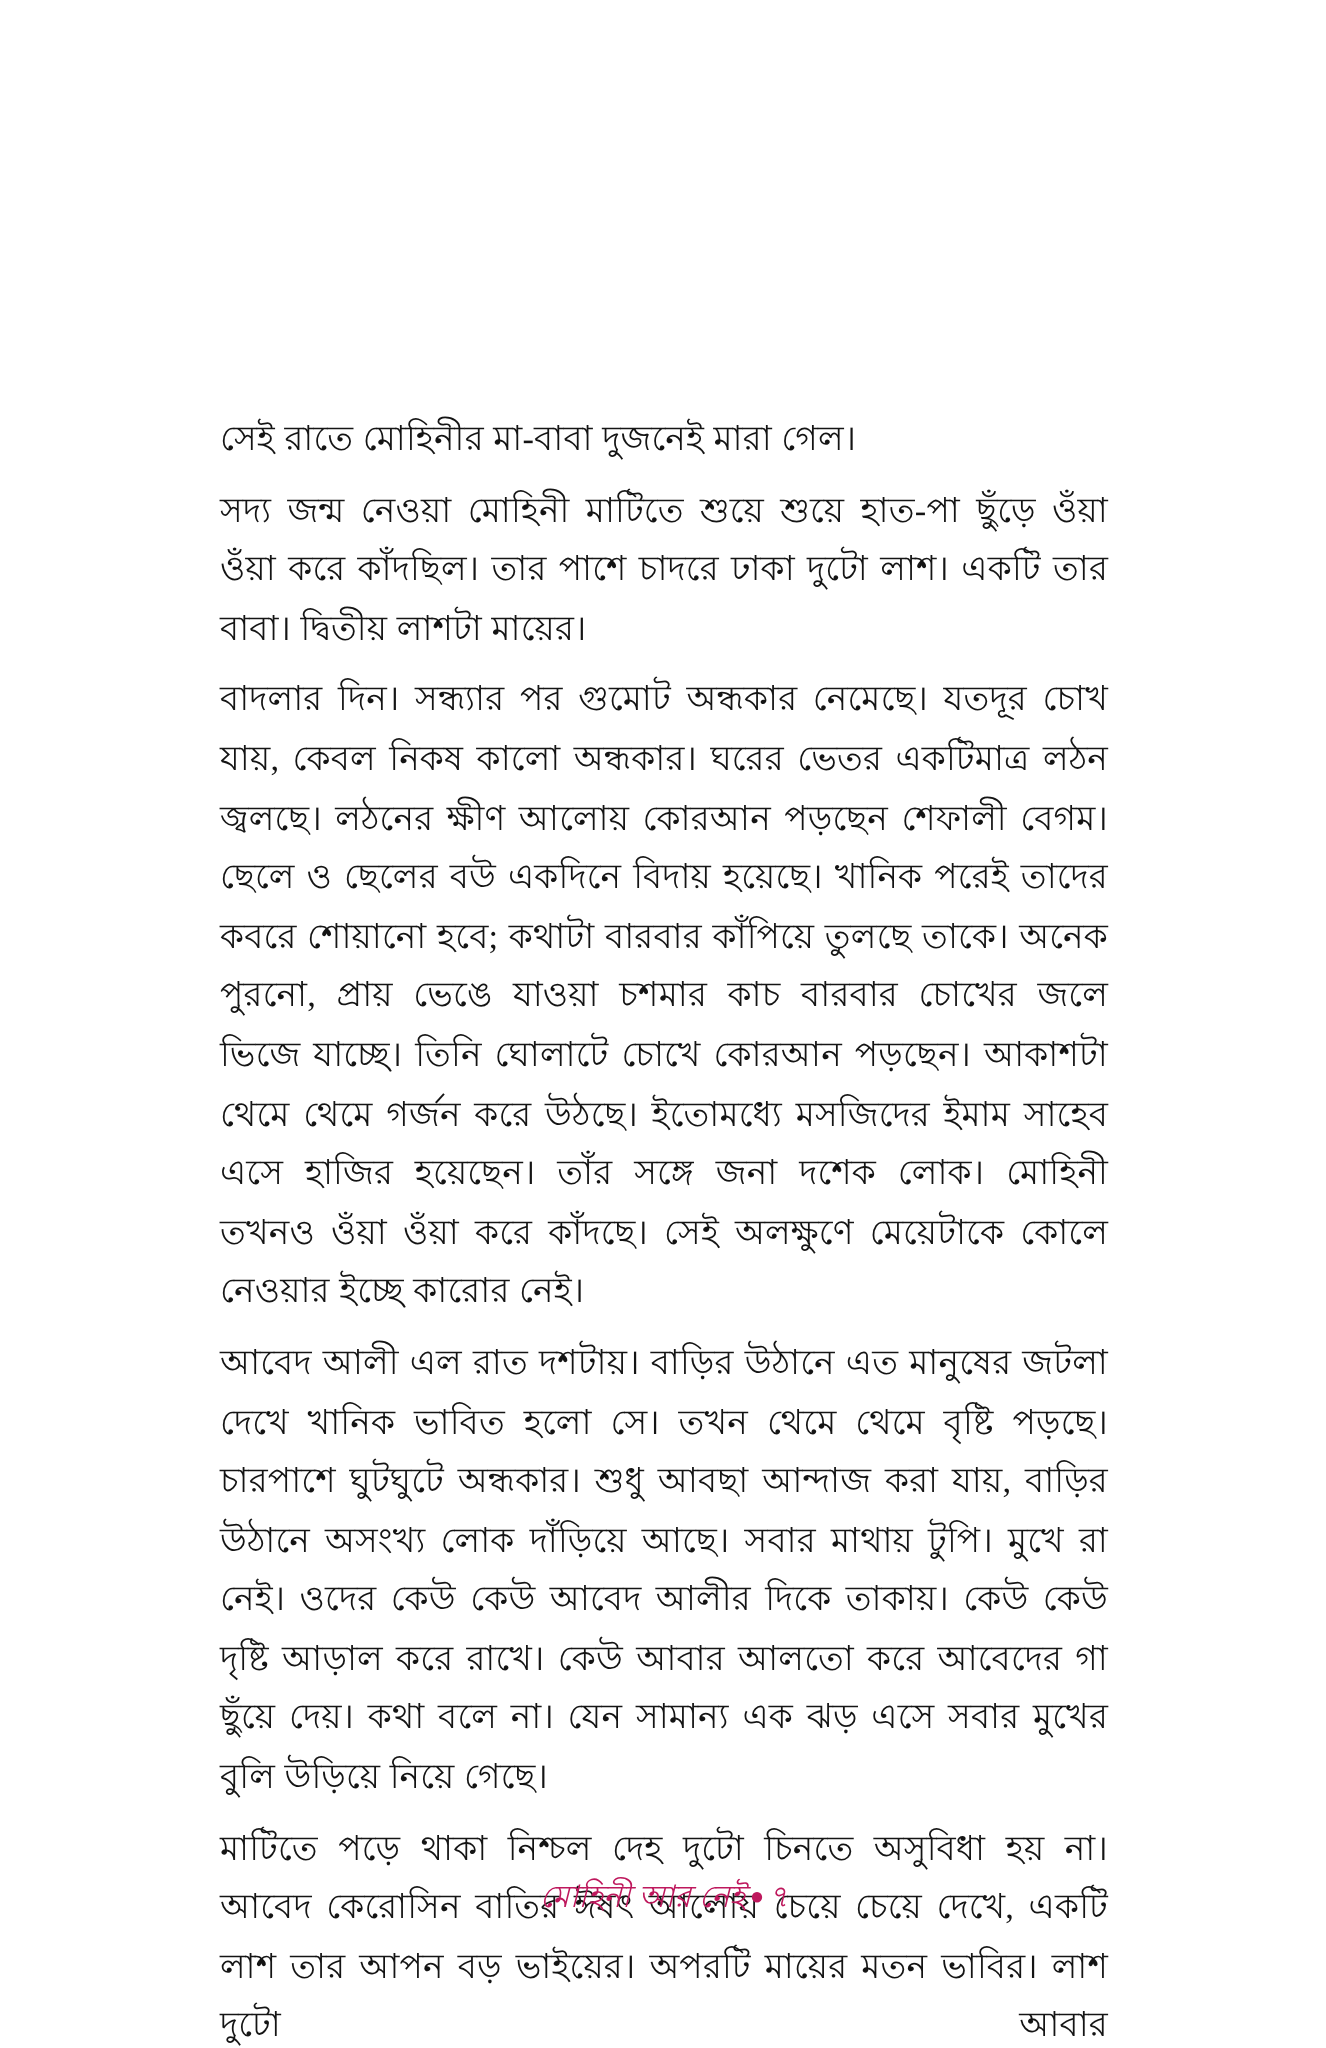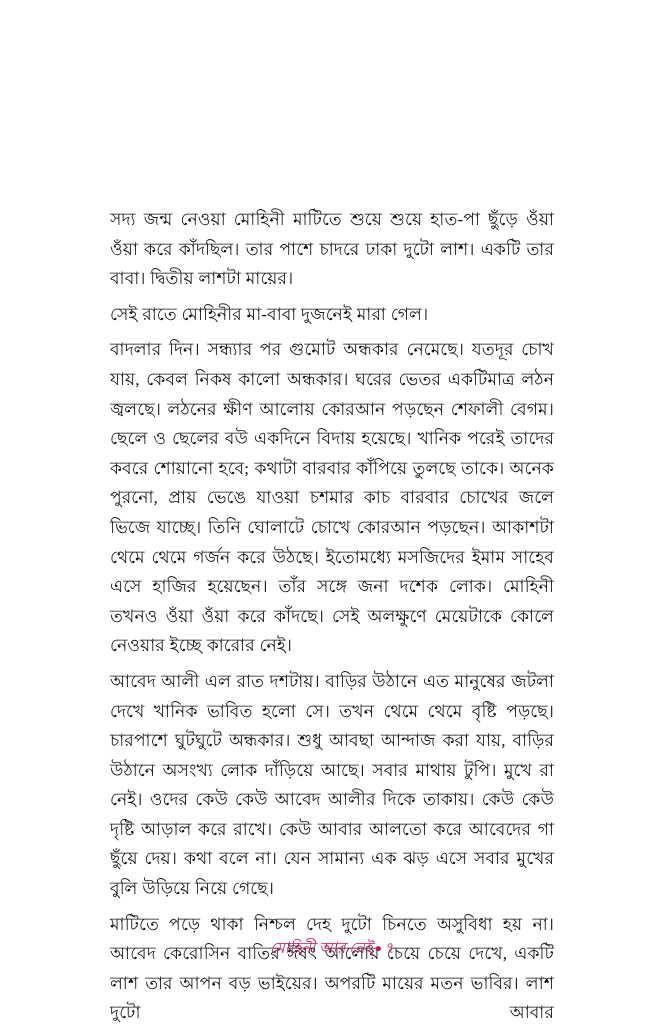--- a/index.html
+++ b/index.html
@@ -61,22 +61,22 @@
     vertical-align: 0.12em;
     padding: 0 2px;
   }
 </style>
 </head>
 <body>
 
 <div class="page">
 
   <div class="text-block">
+    <p class="para">সেই রাতে মোহিনীর মা-বাবা দুজনেই মারা গেল।</p>
     <p class="para">সদ্য জন্ম নেওয়া মোহিনী মাটিতে শুয়ে শুয়ে হাত-পা ছুঁড়ে ওঁয়া ওঁয়া করে কাঁদছিল। তার পাশে চাদরে ঢাকা দুটো লাশ। একটি তার বাবা। দ্বিতীয় লাশটা মায়ের।</p>
-    <p class="para">সেই রাতে মোহিনীর মা-বাবা দুজনেই মারা গেল।</p>
     <p class="para">বাদলার দিন। সন্ধ্যার পর গুমোট অন্ধকার নেমেছে। যতদূর চোখ যায়, কেবল নিকষ কালো অন্ধকার। ঘরের ভেতর একটিমাত্র লঠন জ্বলছে। লঠনের ক্ষীণ আলোয় কোরআন পড়ছেন শেফালী বেগম। ছেলে ও ছেলের বউ একদিনে বিদায় হয়েছে। খানিক পরেই তাদের কবরে শোয়ানো হবে; কথাটা বারবার কাঁপিয়ে তুলছে তাকে। অনেক পুরনো, প্রায় ভেঙে যাওয়া চশমার কাচ বারবার চোখের জলে ভিজে যাচ্ছে। তিনি ঘোলাটে চোখে কোরআন পড়ছেন। আকাশটা থেমে থেমে গর্জন করে উঠছে। ইতোমধ্যে মসজিদের ইমাম সাহেব এসে হাজির হয়েছেন। তাঁর সঙ্গে জনা দশেক লোক। মোহিনী তখনও ওঁয়া ওঁয়া করে কাঁদছে। সেই অলক্ষুণে মেয়েটাকে কোলে নেওয়ার ইচ্ছে কারোর নেই।</p>
     <p class="para">আবেদ আলী এল রাত দশটায়। বাড়ির উঠানে এত মানুষের জটলা দেখে খানিক ভাবিত হলো সে। তখন থেমে থেমে বৃষ্টি পড়ছে। চারপাশে ঘুটঘুটে অন্ধকার। শুধু আবছা আন্দাজ করা যায়, বাড়ির উঠানে অসংখ্য লোক দাঁড়িয়ে আছে। সবার মাথায় টুপি। মুখে রা নেই। ওদের কেউ কেউ আবেদ আলীর দিকে তাকায়। কেউ কেউ দৃষ্টি আড়াল করে রাখে। কেউ আবার আলতো করে আবেদের গা ছুঁয়ে দেয়। কথা বলে না। যেন সামান্য এক ঝড় এসে সবার মুখের বুলি উড়িয়ে নিয়ে গেছে।</p>
     <p class="para continued">মাটিতে পড়ে থাকা নিশ্চল দেহ দুটো চিনতে অসুবিধা হয় না। আবেদ কেরোসিন বাতির ঈষৎ আলোয় চেয়ে চেয়ে দেখে, একটি লাশ তার আপন বড় ভাইয়ের। অপরটি মায়ের মতন ভাবির। লাশ দুটো আবার</p>
   </div>
 
   <div class="footer">
     <span>মোহিনী আর নেই</span><span class="dot">●</span><span>৭</span>
   </div>
 
 </div>

